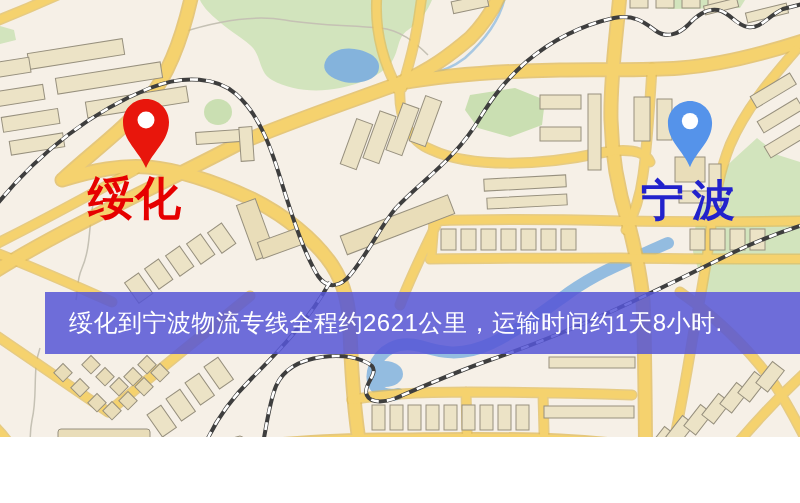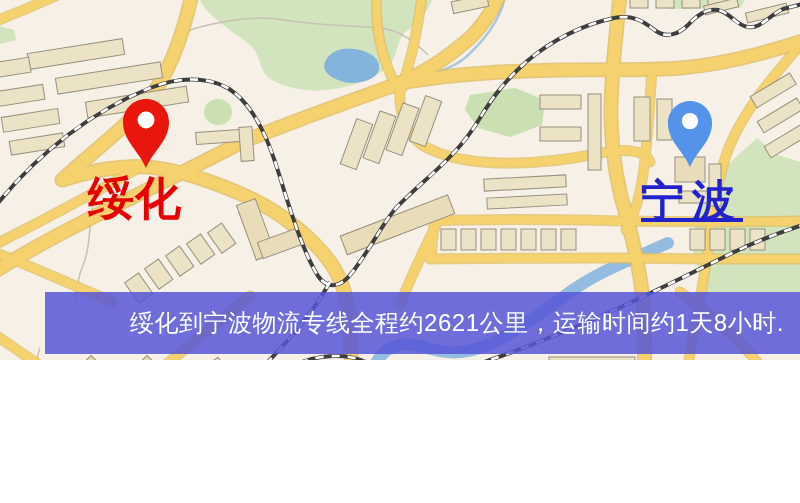--- a/index.html
+++ b/index.html
@@ -1,22 +1,22 @@
 <!DOCTYPE html>
 <html><head>
 <meta charset="utf-8">
 <style>
   html,body{margin:0;padding:0;background:#ffffff;}
-  #stage{position:relative;width:800px;height:360px;overflow:hidden;
-         font-family:"Liberation Sans",sans-serif;background:#f6f0e7;text-align:center;}
+  #stage{position:relative;width:800px;height:437px;overflow:hidden;
+         font-family:"Liberation Sans",sans-serif;background:#f6f0e7;}
   #map-svg{position:absolute;left:0;top:0;}
   .city-label{position:absolute;font-family:"Liberation Serif",serif;font-weight:bold;
               line-height:1;white-space:nowrap;pointer-events:none;}
   #origin-label{left:88px;top:176px;font-size:46px;color:#e60000;letter-spacing:1px;}
-  #dest-label{left:641px;top:179px;font-size:43px;color:#2222cc;letter-spacing:8px;text-decoration:underline;}
+  #dest-label{left:641px;top:179px;font-size:43px;color:#2222cc;letter-spacing:8px;}
   #banner{position:absolute;left:0;top:292px;width:800px;height:62px;
           background:rgba(86,86,214,0.85);margin-left:45px;}
   #banner span{display:block;padding-left:24px;line-height:62px;font-size:24px;
                color:#ffffff;letter-spacing:0.5px;white-space:nowrap;}
   .b{fill:#ece3c6;stroke:#97907e;stroke-width:1;}
   .b2{fill:#e9ddb9;stroke:#97907e;stroke-width:1;}
   .green{fill:#d2e4bd;}
   .green2{fill:#cadfb2;}
   .casing-main{fill:none;stroke:#dfba58;stroke-width:15;stroke-linecap:round;stroke-linejoin:round;opacity:.75;}
   .casing-mid{fill:none;stroke:#dfba58;stroke-width:11;stroke-linecap:round;stroke-linejoin:round;opacity:.7;}

